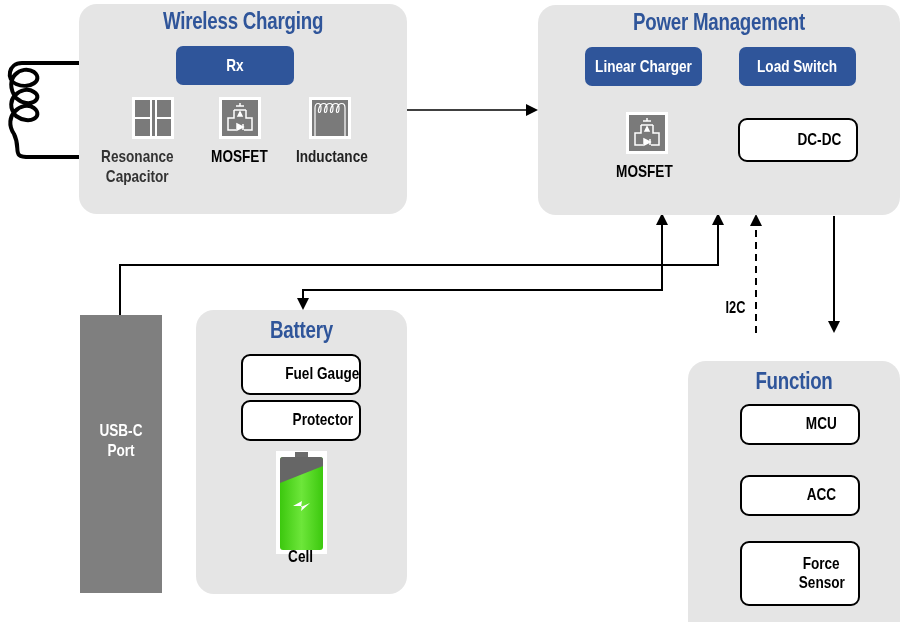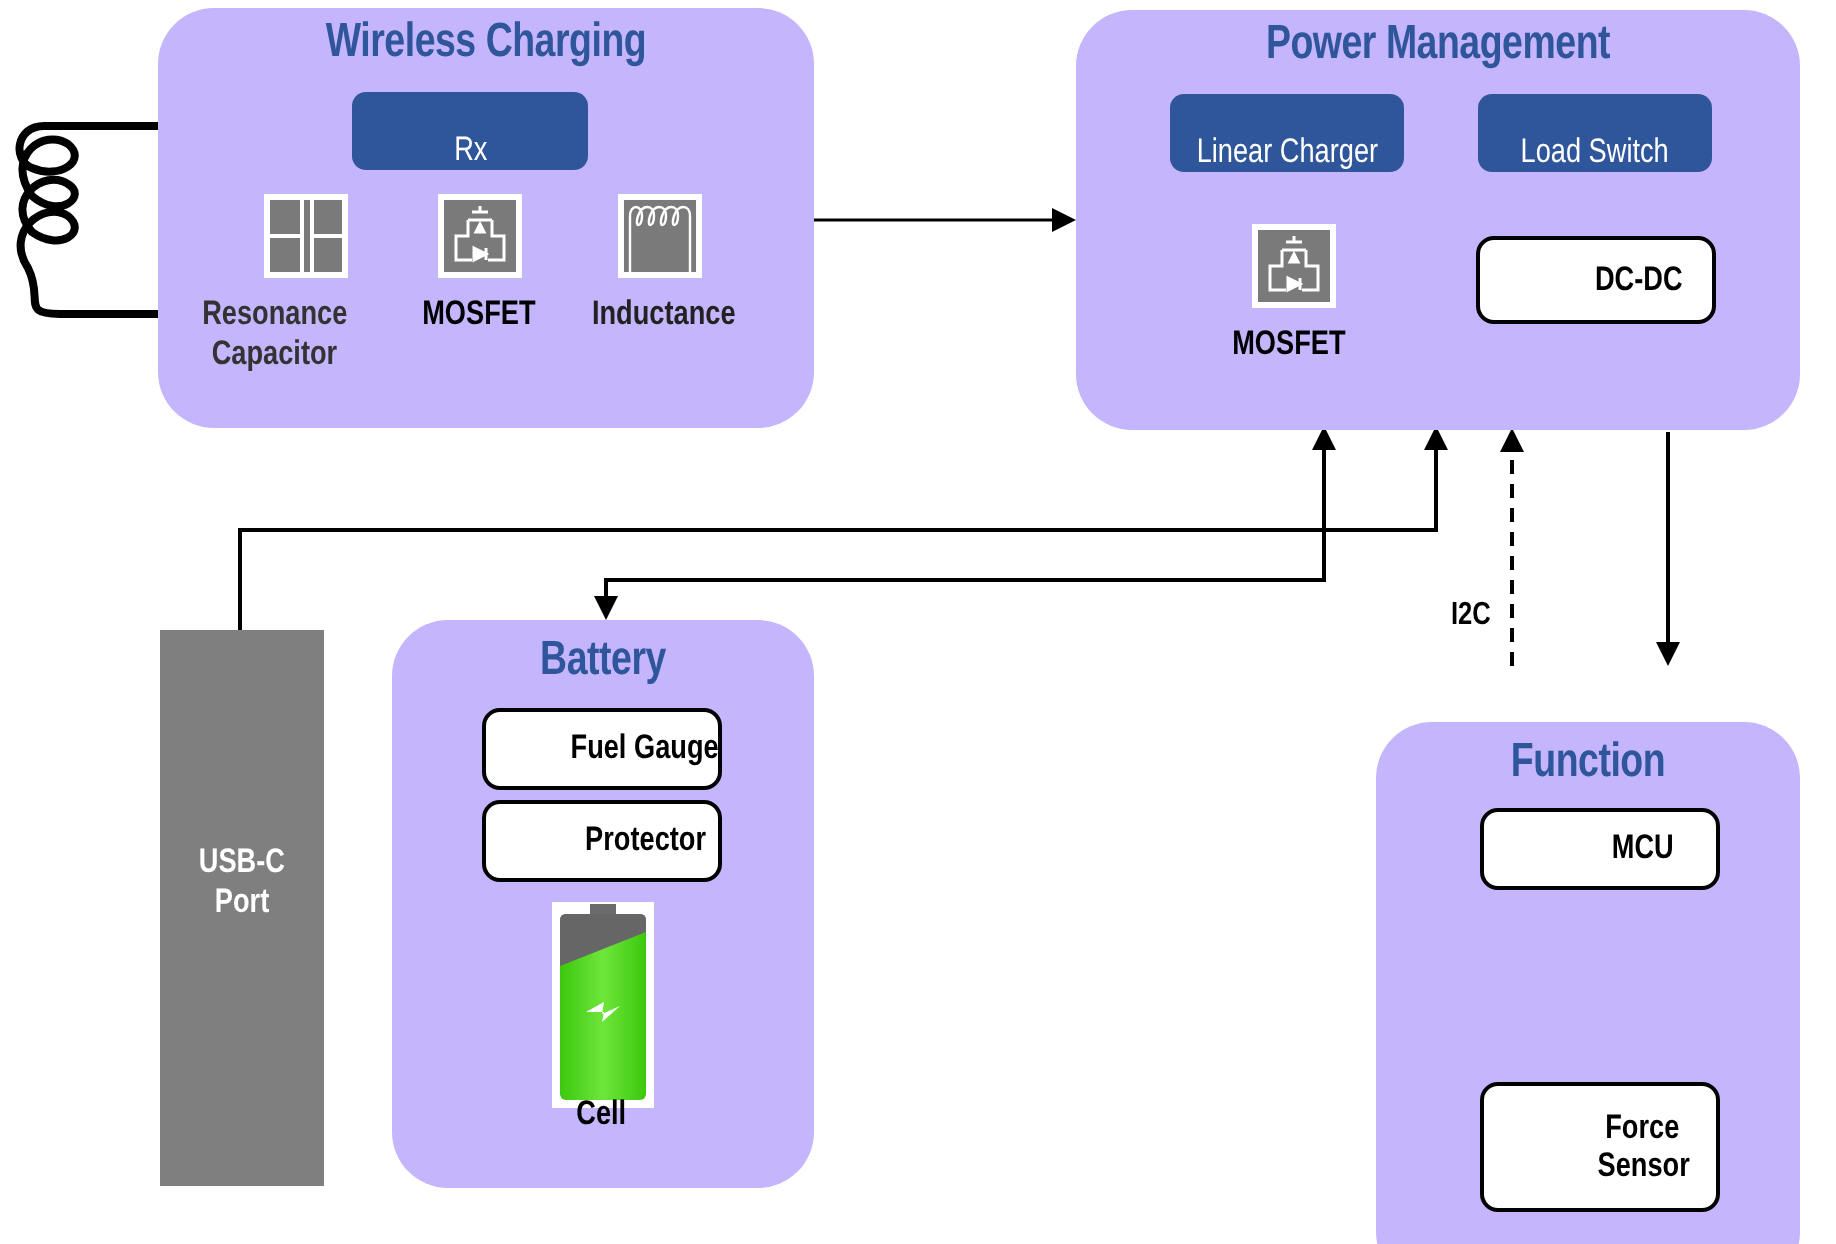--- a/index.html
+++ b/index.html
@@ -1,23 +1,23 @@
 <!DOCTYPE html>
 <html><head>
 <meta charset="utf-8">
 <style>
   html, body { margin:0; padding:0; background:#ffffff; }
   body { width:918px; height:622px; position:relative; overflow:hidden;
          font-family:"Liberation Sans", sans-serif; }
-  .panel { position:absolute; background:#c4b5fd; border-radius:28px; }
+  .panel { position:absolute; background:#e5e5e5; border-radius:18px; }
   .title { position:absolute; left:0; right:0; text-align:center; color:#2f559a;
            font-weight:bold; font-size:24px; transform:scaleX(0.78); letter-spacing:-0.3px; }
   .blue-btn { position:absolute; background:#2f559a; color:#fff; border-radius:7px;
-              display:flex; align-items:flex-end; justify-content:center;
-              font-weight:normal; font-size:17px; }
+              display:flex; align-items:center; justify-content:center;
+              font-weight:bold; font-size:17px; }
   .blue-btn span, .wbox span, .lbl span { display:inline-block; transform:scaleX(0.8); white-space:nowrap; }
   .wbox { position:absolute; background:#fff; border:2.5px solid #000; border-radius:9px;
           display:flex; align-items:center; justify-content:center; text-align:center;
           font-weight:bold; font-size:17px; color:#000; box-sizing:border-box; line-height:1.1;padding-left:43px; }
   .lbl { position:absolute; text-align:center; font-weight:bold; font-size:17px; color:#222; line-height:1.15; }
   .icon { position:absolute; width:36px; height:36px; background:#7a7a7a; border:3px solid #fff; box-sizing:content-box; }
   .usb { position:absolute; left:80px; top:315px; width:82px; height:278px; background:#7f7f7f;
          color:#fff; font-weight:bold; font-size:17px; text-align:center; }
   .usb span { display:inline-block; transform:scaleX(0.8); line-height:1.2; }
   svg.wires { position:absolute; left:0; top:0; }
@@ -148,16 +148,19 @@
   <div class="lbl" style="left:65px;top:237px;width:80px;color:#000;"><span>Cell</span></div>
 </div>
 
 <div class="lbl" style="left:720px;top:299px;width:30px;color:#000;font-size:16px;"><span>I2C</span></div>
 
 <div class="panel" style="left:688px;top:332px;width:212px;height:283px;margin-top:29px;">
   <div class="title" style="top:6px;">Function</div>
   <div class="wbox" style="left:52px;top:43px;width:120px;height:41px;">
       <span>MCU</span>
     </div>
+  <div class="wbox" style="left:52px;top:114px;width:120px;height:41px;">
+      <span>ACC</span>
+    </div>
   <div class="wbox" style="left:52px;top:180px;width:120px;height:65px;">
     <div><span>Force</span><br><span>Sensor</span></div>
   </div>
 </div>
 
 </body></html>

